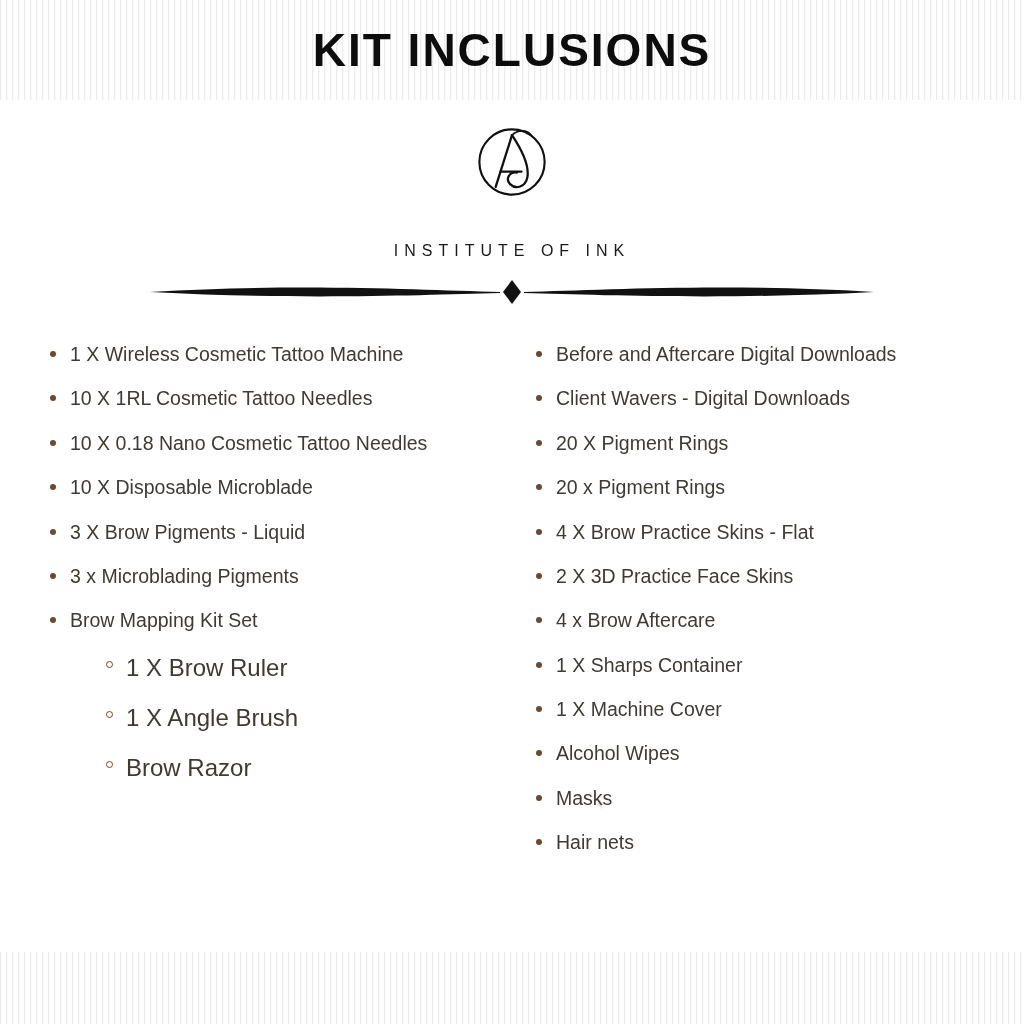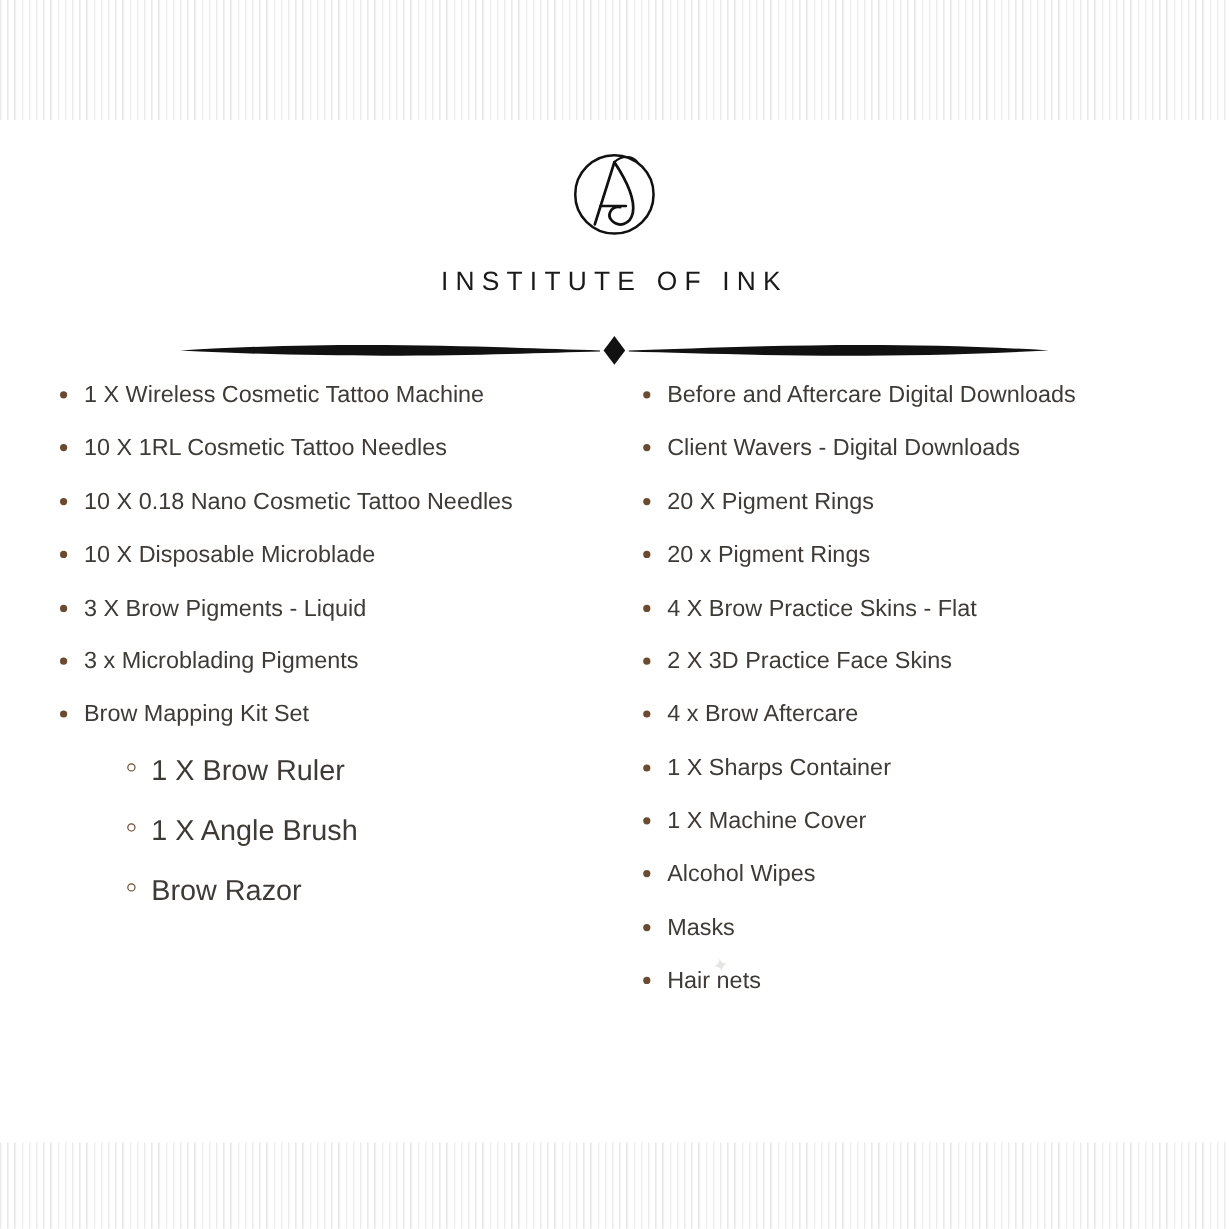--- a/index.html
+++ b/index.html
@@ -95,42 +95,42 @@
     left: 0;
     width: 1024px;
     text-align: center;
   }
   .logo-mark {
     margin: 10px auto 0;
     width: 96px;
     height: 96px;
   }
   .brand-name {
-    margin-top: 12px;
+    margin-top: 32px;
     font-family: "Liberation Sans", sans-serif;
-    font-size: 22px;
+    font-size: 16px;
     letter-spacing: 6px;
     color: #1a1a1a;
     font-weight: 400;
   }
 
   
   .divider {
     position: absolute;
     top: 270px;
     left: 0;
     width: 1024px;
     height: 44px;
   }
   .divider svg { display: block; }
 
   
   .columns {
     position: absolute;
-    top: 317px;
+    top: 342px;
     left: 0;
     width: 1024px;
     display: flex;
   }
   .col {
     box-sizing: border-box;
     width: 512px;
   }
   .col-left  { padding-left: 48px; padding-right: 10px; }
   .col-right { padding-left: 22px; padding-right: 10px; }
@@ -194,20 +194,21 @@
   }
 </style>
 </head>
 <body>
 
 <div class="page">
 
   <div class="band band-top">
     <div class="band-overlay"></div>
   </div>
+  <div class="band-title">KIT INCLUSIONS</div>
 
   <div class="brand">
     <div class="logo-mark">
       <svg viewBox="0 0 100 100" width="96" height="96" aria-hidden="true">
         <circle cx="50" cy="50" r="34" fill="none" stroke="#111111" stroke-width="2.2"></circle>
         <path d="M50 22 L33 76" fill="none" stroke="#111111" stroke-width="2.4" stroke-linecap="round"></path>
         <path d="M50 22 C62 40 68 55 66 66 C64 76 54 79 48 73 C43 68 47 60 55 61" fill="none" stroke="#111111" stroke-width="2.4" stroke-linecap="round"></path>
         <path d="M38 60 L60 60" fill="none" stroke="#111111" stroke-width="2.2" stroke-linecap="round"></path>
         <path d="M50 22 C56 16 66 16 70 22" fill="none" stroke="#111111" stroke-width="1.8" stroke-linecap="round"></path>
       </svg>

